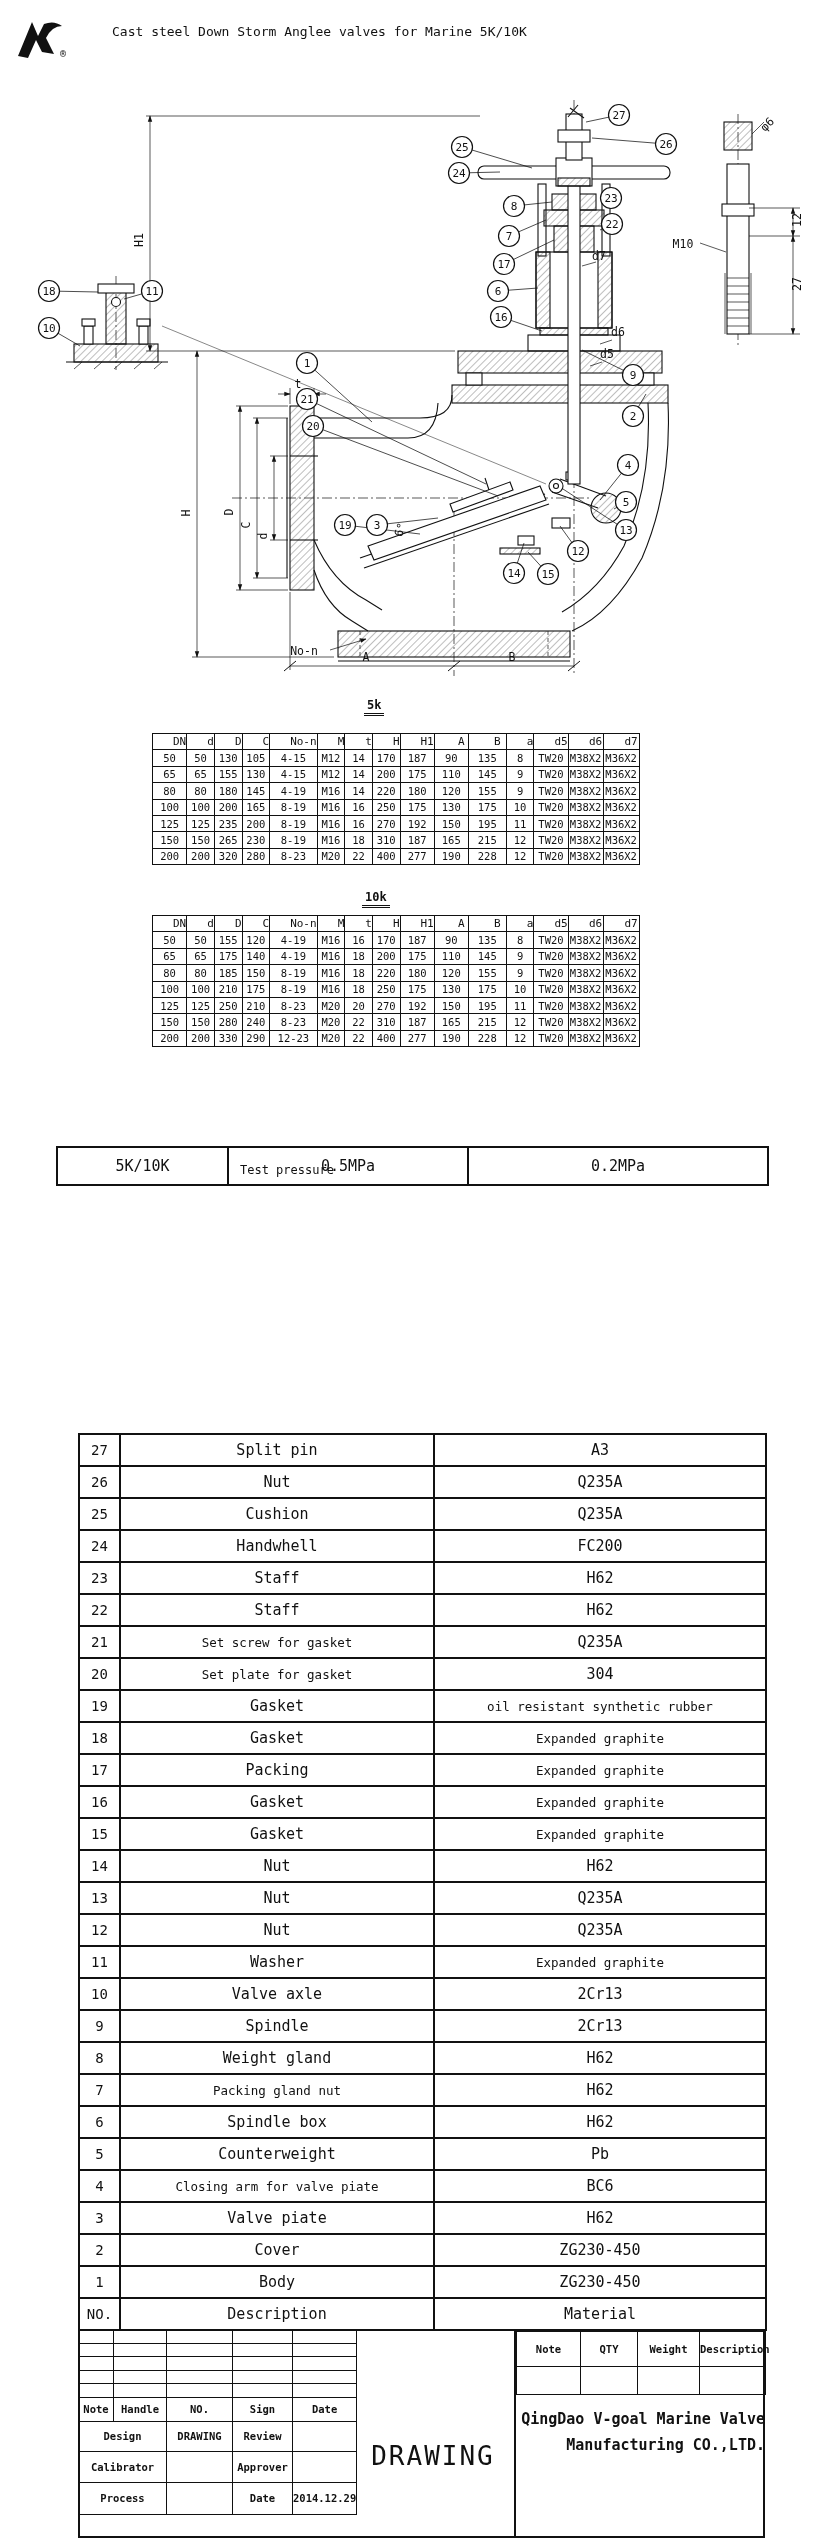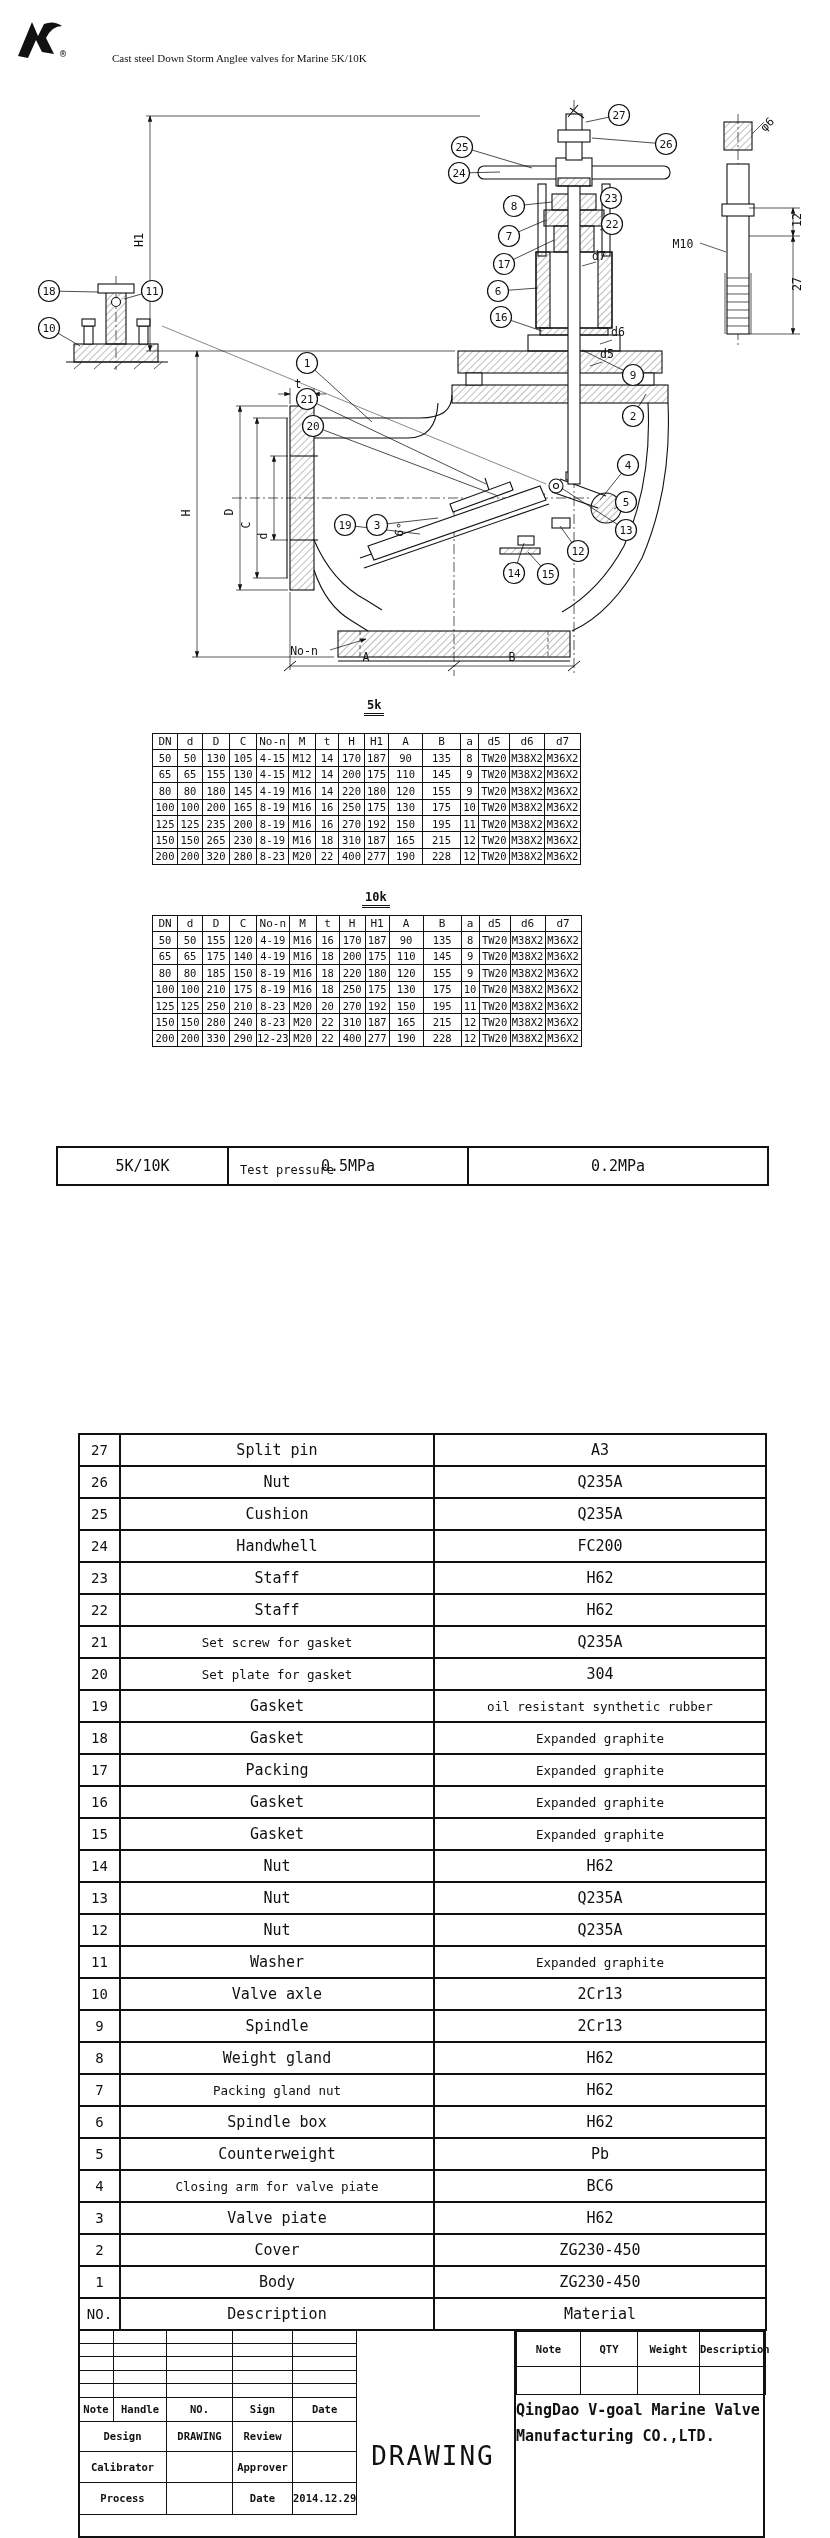--- a/index.html
+++ b/index.html
@@ -1,30 +1,30 @@
 <!DOCTYPE html>
 <html><head>
 <meta charset="utf-8">
 <style>
   html,body{margin:0;padding:0;background:#fff;}
   .page{position:relative;width:830px;height:2538px;background:#ffffff;color:#111;
         font-family:"DejaVu Sans Mono",monospace;overflow:hidden;}
   
-  .hdr-title{position:absolute;left:112px;top:52px;font-size:11px;letter-spacing:0px;white-space:nowrap;font-family:Liberation Serif, serif;}
+  .hdr-title{position:absolute;left:112px;top:24px;font-size:13px;letter-spacing:0px;white-space:nowrap;}
   .logo{position:absolute;left:16px;top:18px;}
   .reg{position:absolute;left:60px;top:48px;font-size:10px;}
   
   #drw{position:absolute;left:0;top:88px;}
   #drw text{font-family:"DejaVu Sans Mono",monospace;fill:#111;}
   
   .ttl{position:absolute;font-size:12px;font-weight:bold;padding:0 3px 1px 3px;border-bottom:3px double #111;margin-left:12px;}
   .dimtab{position:absolute;border-collapse:collapse;table-layout:fixed;background:#fff;}
   .dimtab th,.dimtab td{border:1.6px solid #111;font-size:10.5px;font-weight:normal;
         text-align:center;vertical-align:middle;padding:0;height:15.4px;overflow:hidden;white-space:nowrap;}
-  .dimtab th{font-size:11px;}
+  .dimtab th{font-size:11px;padding-left:20px;}
   
   .tp-title{position:absolute;left:240px;top:1163px;width:340px;text-align:left;font-size:12px;}
   #tp{position:absolute;left:56px;top:1146px;border-collapse:collapse;table-layout:fixed;}
   #tp td{border:2px solid #111;text-align:center;vertical-align:middle;font-size:15px;padding:0;}
   #tp .h{height:54px;} #tp .d{height:36px;}
   
   #parts{position:absolute;left:78px;top:1433px;border-collapse:collapse;table-layout:fixed;background:#fff;}
   #parts td{border:2px solid #111;text-align:center;vertical-align:middle;height:30px;padding:0;
         font-size:15px;overflow:hidden;white-space:nowrap;}
   #parts td.no{font-size:14px;}
@@ -42,21 +42,21 @@
   .drawing-label{position:absolute;left:272px;top:110px;width:162px;text-align:center;
         font-size:26px;letter-spacing:2px;font-weight:normal;}
   .tb-right{position:absolute;left:434px;top:0;width:249px;height:205px;border-left:2px solid #111;}
   .dno{height:56px;border-bottom:2px solid #111;display:flex;align-items:center;justify-content:center;
         font-size:19px;white-space:nowrap;}
   .tbl-right{border-collapse:collapse;table-layout:fixed;width:249px;}
   .tbl-right td{border:1.8px solid #111;text-align:center;vertical-align:middle;font-size:10.5px;
         font-weight:bold;padding:0;}
   .tbl-right tr.h td{height:34px;}
   .tbl-right tr.e td{height:27px;}
-  .company{margin-top:3px;text-align:left;font-size:15px;line-height:1.7;font-weight:bold;}
+  .company{margin-top:12px;text-align:right;font-size:15px;line-height:1.7;font-weight:bold;}
 </style>
 </head>
 <body>
 
 <div class="page">
 
   <svg class="logo" width="48" height="44" viewBox="0 0 48 44">
     <path d="M2,38 L16,4 L22,18 L28,6 Q38,2 46,8 Q36,8 30,20 L38,36 L26,34 L20,22 L12,40 Z" fill="#111"></path>
   </svg>
   <span class="reg">®</span>

